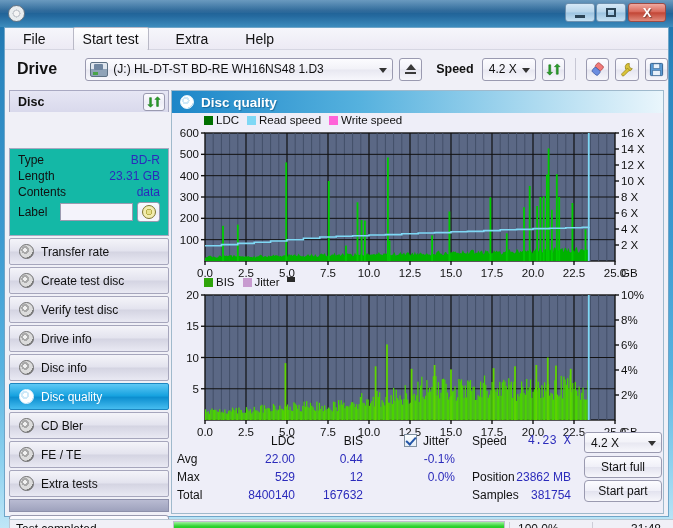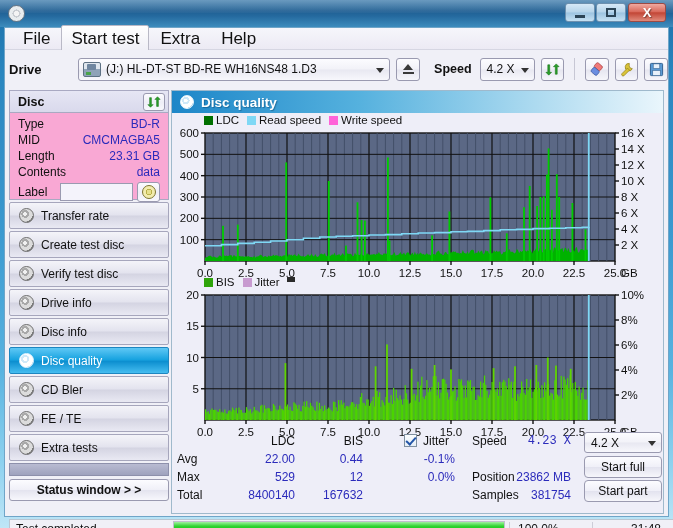--- a/index.html
+++ b/index.html
@@ -62,33 +62,33 @@
   }
 
   
   #menubar {
     position:absolute; left:0; top:0; width:663px; height:22px;
     background: linear-gradient(180deg,#f6f6fb,#eceaf4);
     border-bottom:1px solid #d6d6e2;
     display:flex; align-items:center; padding-left:8px;
   }
   .menu-item {
-    font-size:17px; color:#111; padding:3px 9px; margin-right:1px; border:1px solid transparent; border-radius:2px;
+    font-size:14px; color:#111; padding:3px 9px; margin-right:17px; border:1px solid transparent; border-radius:2px;
   }
   .menu-item.pressed {
     border:1px solid #b9b9c6;
     background: linear-gradient(180deg,#ffffff,#eeeef5);
   }
 
   
   #toolbar {
     position:absolute; left:0; top:22px; width:663px; height:38px;
     background:#f0f0f7; display:flex; align-items:center;
   }
-  #tb-drive-label { font-weight:bold; font-size:13px; color:#111; margin-left:4px; width:52px; }
+  #tb-drive-label { font-weight:bold; font-size:16px; color:#111; margin-left:12px; width:52px; }
   #drive-combo {
     position:relative; margin-left:18px; width:318px; height:23px;
     border:1px solid #9a9ab0; border-radius:3px;
     background: linear-gradient(180deg,#fcfcff 0%, #f2f2f8 48%, #e8e8f1 52%, #f7f7fc 100%);
     display:flex; align-items:center;
   }
   .drive-icon {
     width:18px; height:15px; margin-left:4px; position:relative;
     background: linear-gradient(180deg,#dfe6ee 0 45%, #8fa3b8 46% 100%);
     border:1px solid #5d7184; border-radius:2px;
@@ -128,22 +128,22 @@
     display:flex; align-items:center;
   }
   .panel-head .t { font-weight:bold; font-size:12.5px; color:#111; margin-left:8px; }
   .panel-head .hbtn {
     position:absolute; right:3px; top:2px; width:22px;height:18px;
     border:1px solid #9a9ab0;border-radius:3px;
     background: linear-gradient(180deg,#fcfcff 0%, #eeeef7 52%, #f8f8fd 100%);
     display:flex;align-items:center;justify-content:center;
   }
   #disc-info-box {
-    width:160px; height:88px; background:#f9a8d4;
-    border:1px solid #a9a9c2; padding:3px 8px 0 8px;
+    width:160px; height:88px; background:#14b8a6;
+    border:1px solid #a9a9c2; padding:3px 8px 0 8px;margin-top:36px;
   }
   .inf-row { display:flex; justify-content:space-between; align-items:center; height:16px; }
   .inf-k { font-size:12px; color:#111; }
   .inf-v { font-size:12px; color:#2b2bbb; }
   #label-row { display:flex; align-items:center; height:22px; margin-top:1px; }
   #label-key { font-size:12px; color:#111; width:42px; }
   #label-input {
     width:73px; height:18px; border:1px solid #9a9ab0; background:#f4f3fb;
     font-family:"Liberation Sans",sans-serif; font-size:11px; color:#111; padding:0 3px;
   }
@@ -345,24 +345,20 @@
           <svg width="14" height="14" viewBox="0 0 16 16">
             <path d="M3 3 L3 11 L1 11 L4 14 L7 11 L5 11 L5 3 Z" fill="#2ba02b" stroke="#127012" stroke-width=".6"></path>
             <path d="M13 13 L13 5 L15 5 L12 2 L9 5 L11 5 L11 13 Z" fill="#2ba02b" stroke="#127012" stroke-width=".6"></path>
           </svg>
         </div>
       </div>
       <div id="disc-info-box">
         <div class="inf-row">
           <span class="inf-k">Type</span>
           <span class="inf-v">BD-R</span>
-        </div>
-        <div class="inf-row">
-          <span class="inf-k">MID</span>
-          <span class="inf-v">CMCMAGBA5</span>
         </div>
         <div class="inf-row">
           <span class="inf-k">Length</span>
           <span class="inf-v">23.31 GB</span>
         </div>
         <div class="inf-row">
           <span class="inf-k">Contents</span>
           <span class="inf-v">data</span>
         </div>
         <div id="label-row">

